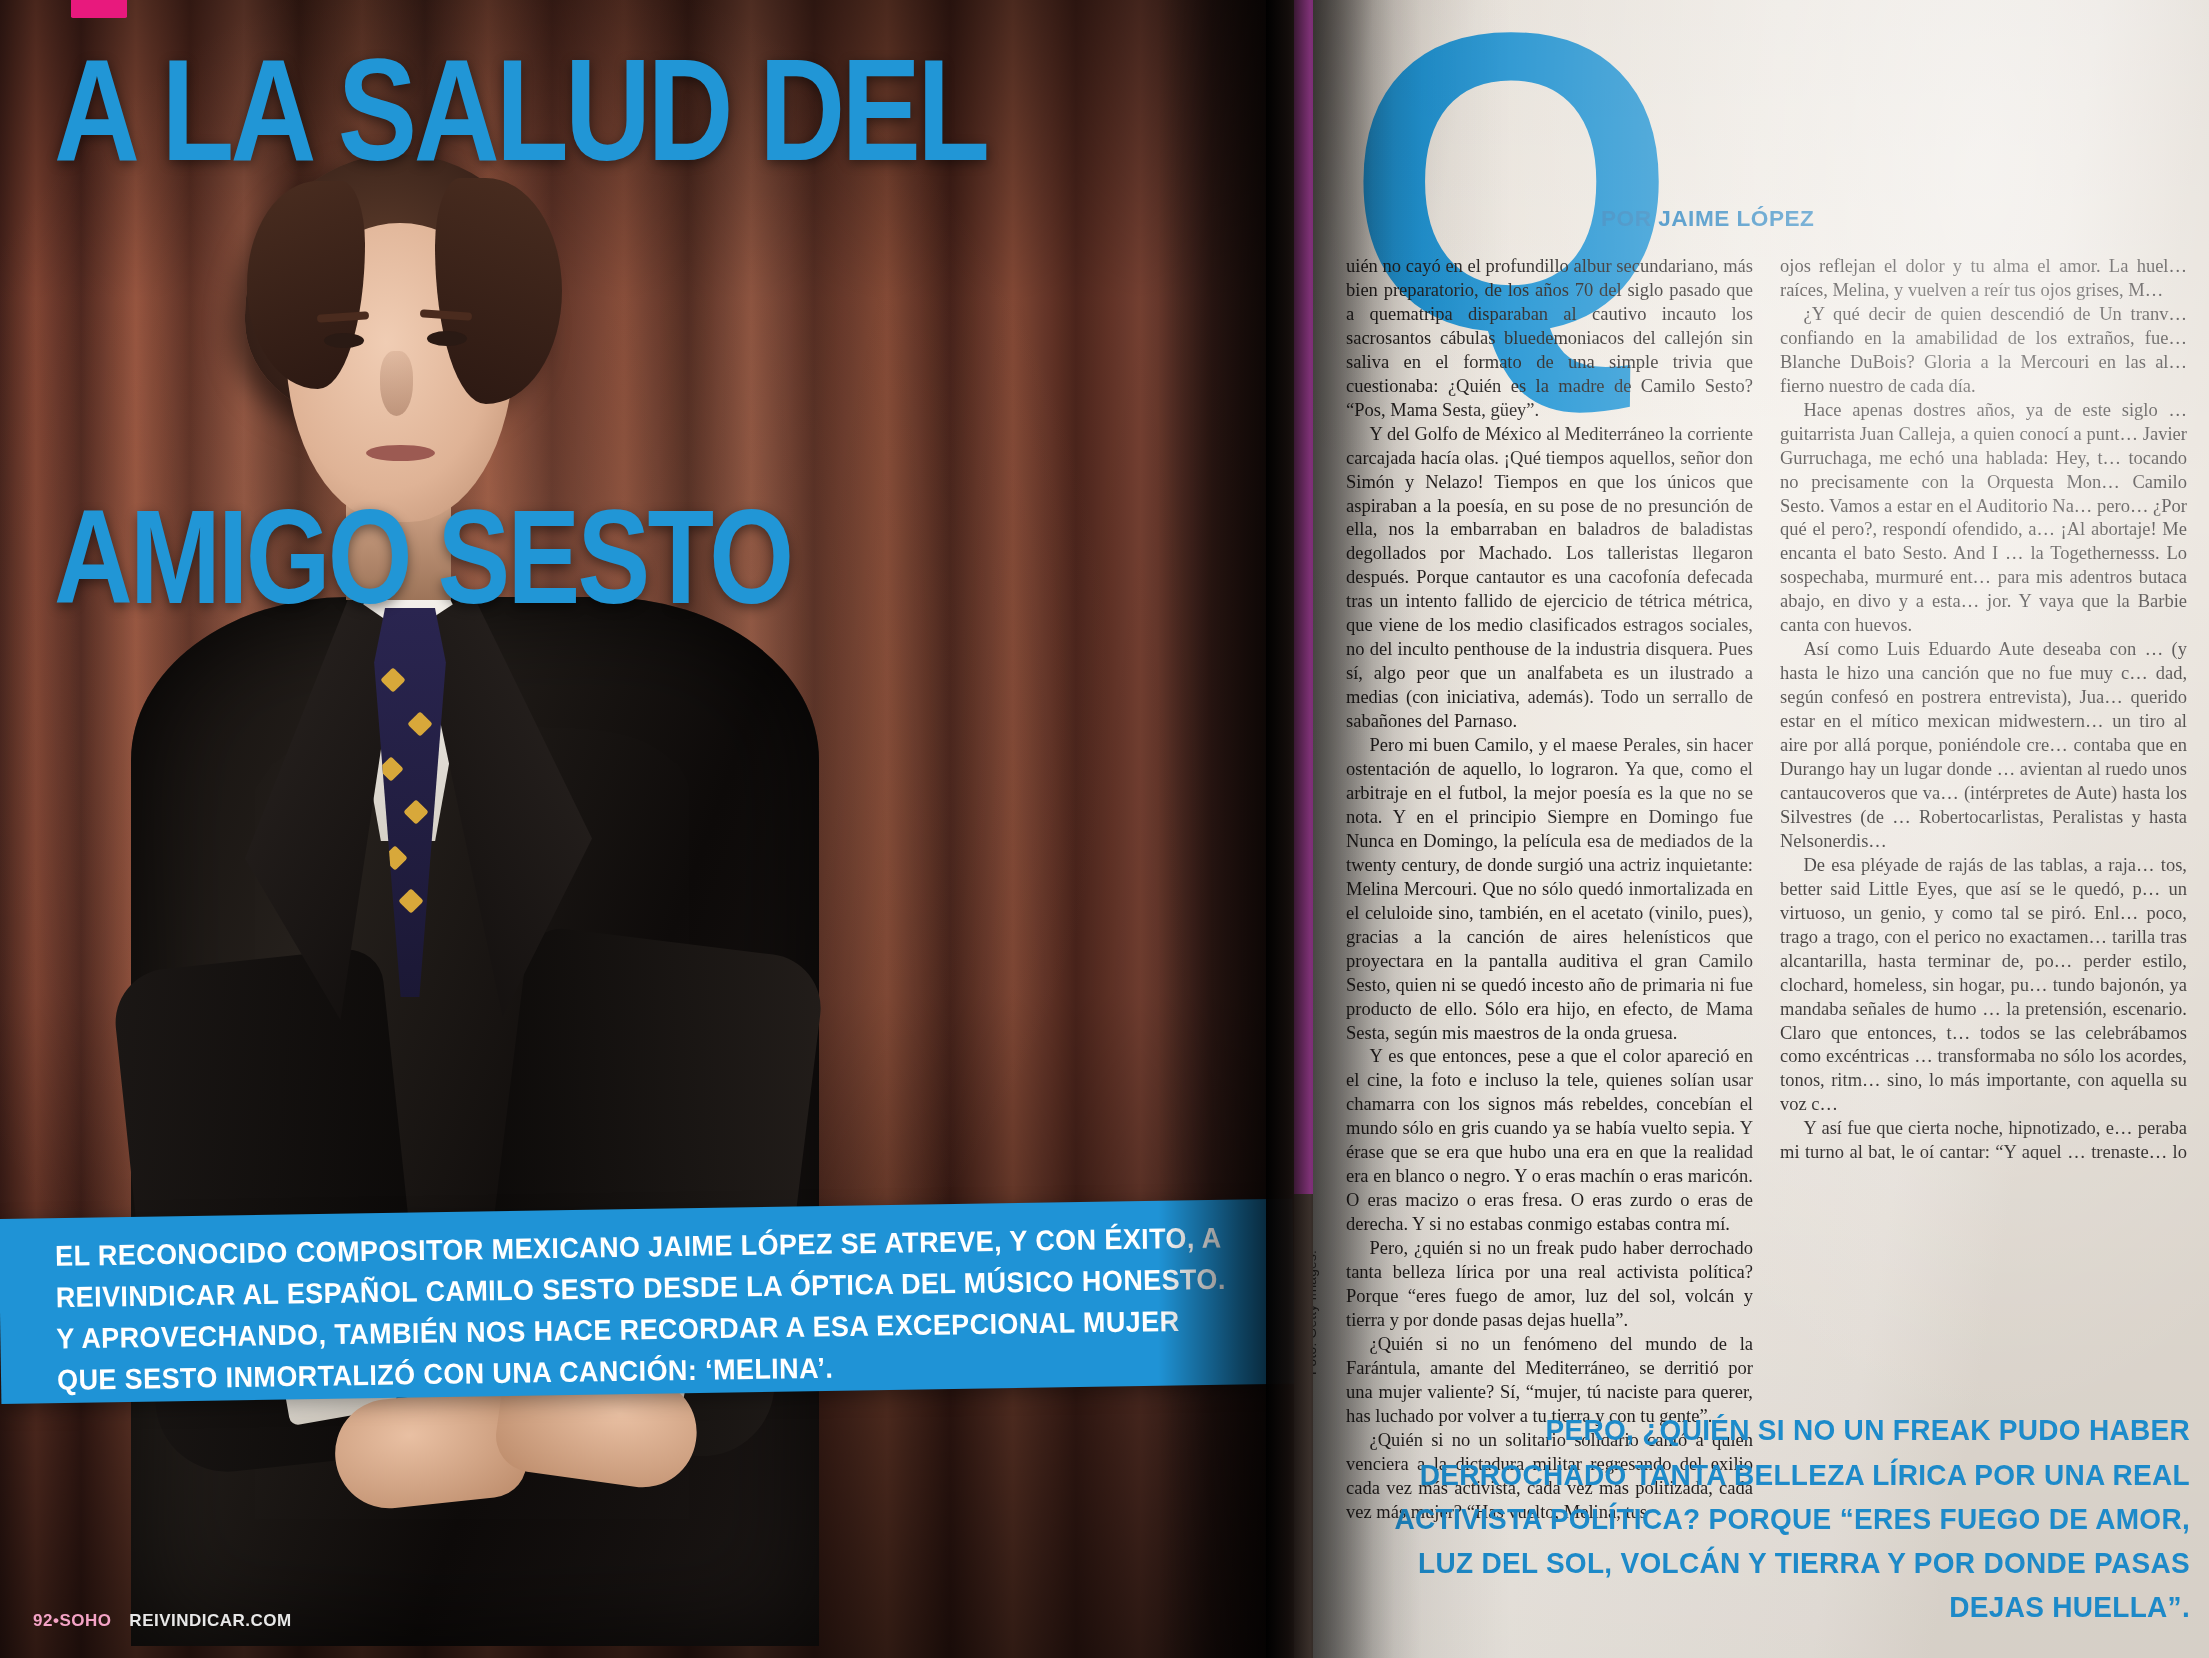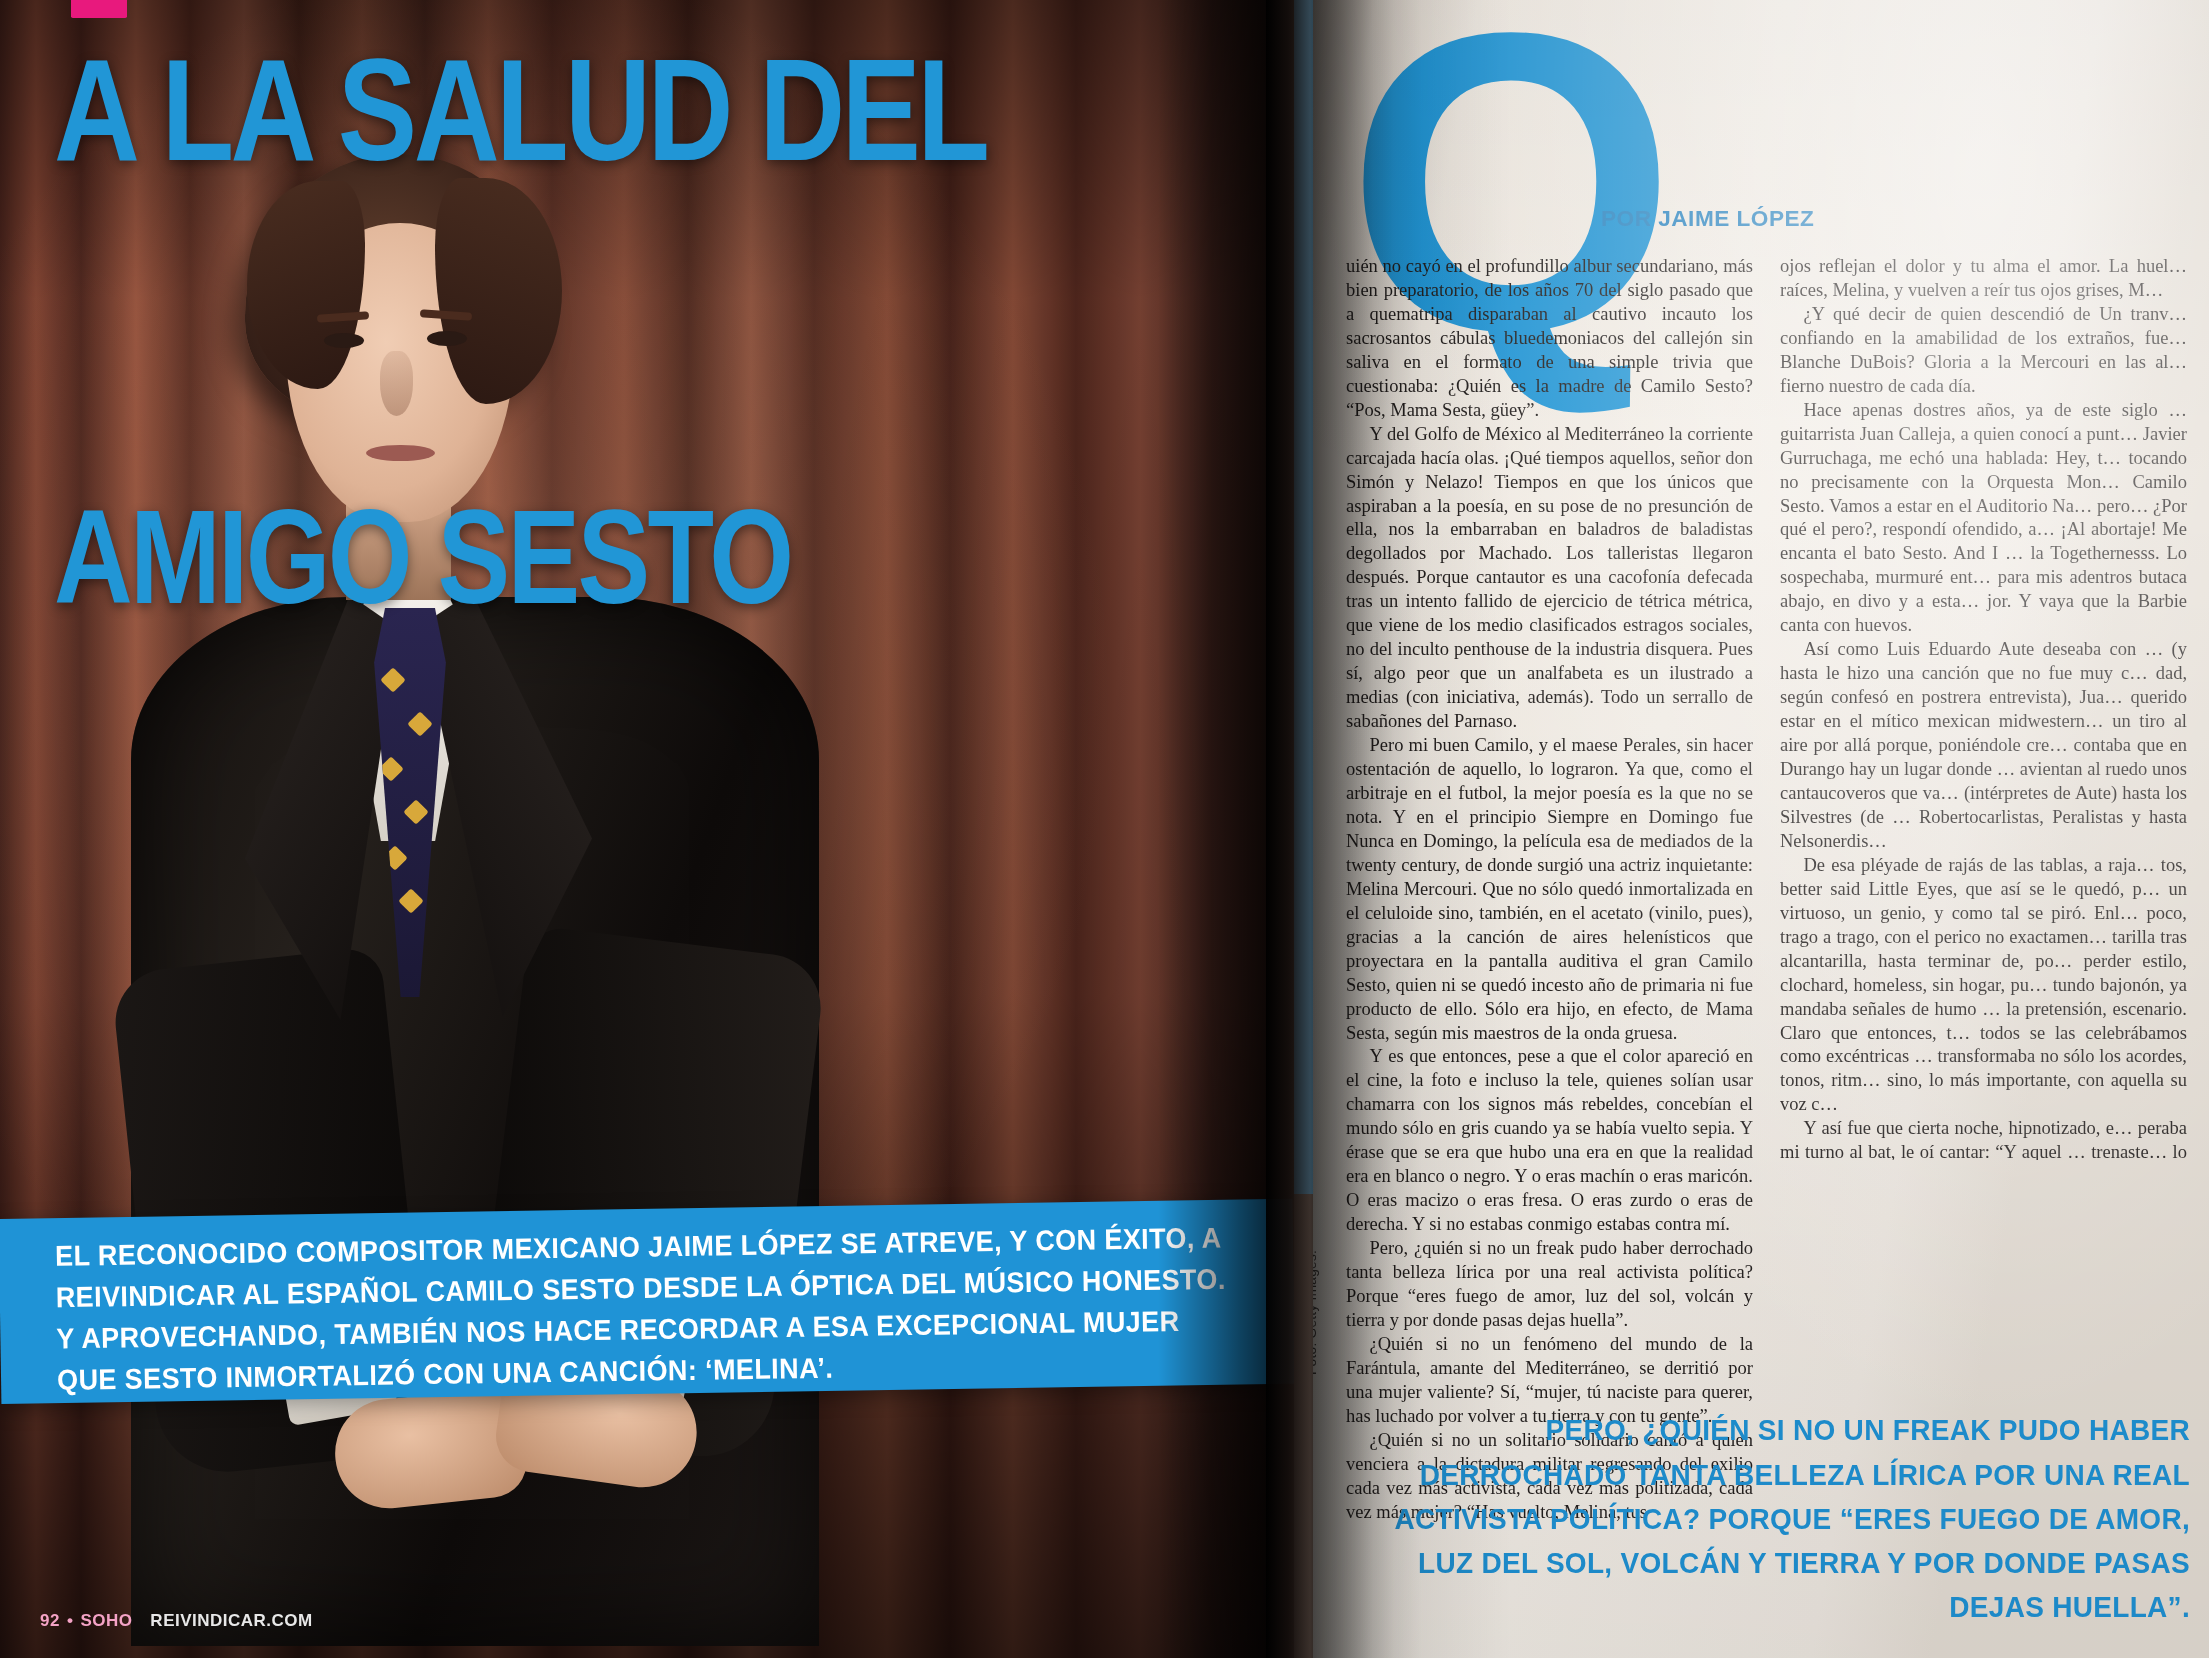--- a/index.html
+++ b/index.html
@@ -11,21 +11,21 @@
     width: 2209px;
     height: 1658px;
     overflow: hidden;
     font-family: "Liberation Serif", serif;
   }
 
   #spread {
     position: relative;
     width: 2209px;
     height: 1194px;
-    background: #0c4a6e;
+    background: #a21caf;
   }
 
   
   #left-page {
     position: absolute;
     left: 0; top: 0;
     width: 1294px;
     height: 1658px;
     overflow: hidden;
     background: #2a1410;
@@ -294,21 +294,21 @@
   #folio {
     position: absolute;
     left: 33px;
     bottom: 27px;
     font-family: "Liberation Sans", sans-serif;
     font-size: 17px;
     font-weight: 700;
     letter-spacing: 0.5px;
     color: #f2f2f2;
   }
-  #folio .pg { color: #f4a3c6; margin-left: 7px; }
+  #folio .pg { color: #f4a3c6; }
   #folio .site { color: #e8e8e8; font-weight: 700; }
 
   
   #spine {
     position: absolute;
     left: 1266px; top: 0;
     width: 63px; height: 1658px;
     background: linear-gradient(90deg, rgba(0,0,0,0.95) 0%, rgba(20,14,12,0.9) 35%, rgba(90,70,60,0.5) 70%, rgba(0,0,0,0.25) 100%);
   }
 

